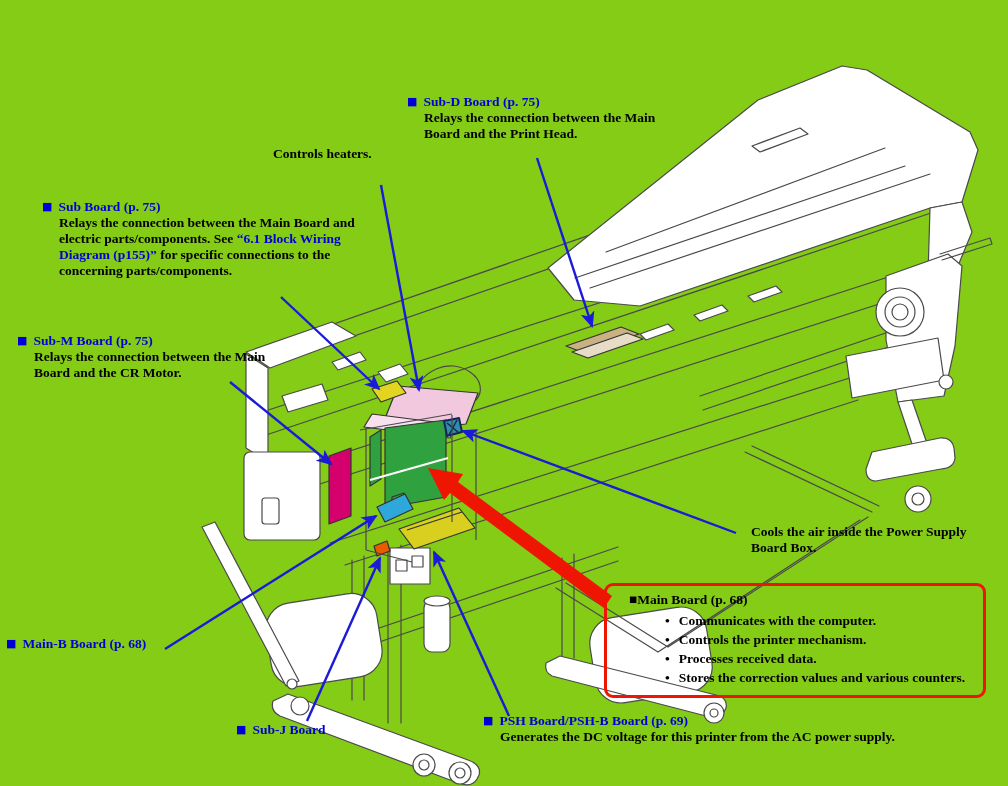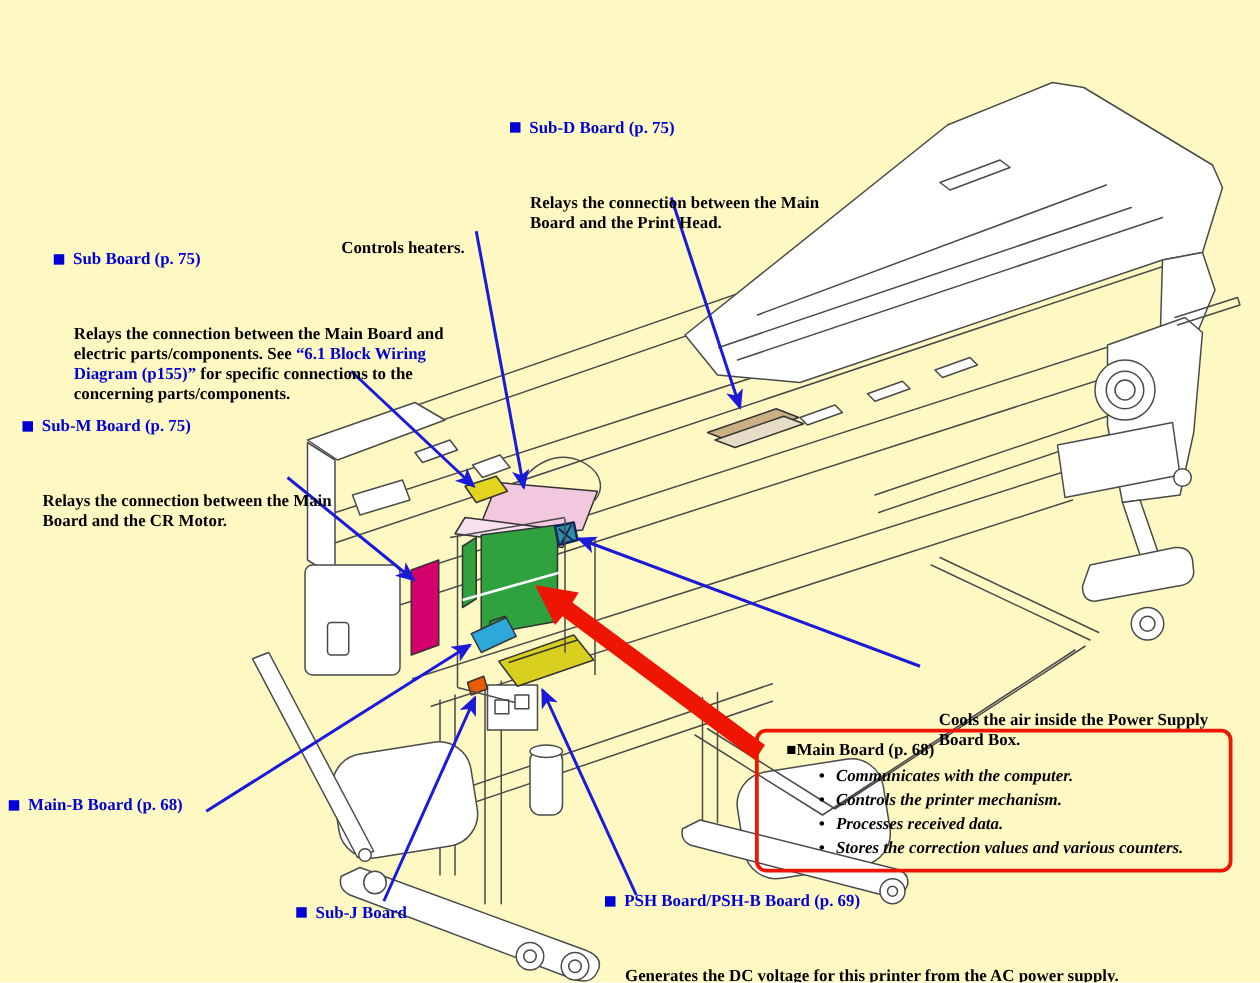--- a/index.html
+++ b/index.html
@@ -1,28 +1,28 @@
 <!DOCTYPE html>
 <html style="--label-blue: #0000d6; --arrow-blue: #1a1ad8; --red-accent: #ee1602; --line-gray: #4a4a4a; --board-tan: #c9b183; --board-tan-light: #e6dcc8; --board-pink: #f2c8de; --board-pink-light: #f8e0ee; --board-yellow: #e3d51f; --board-green: #2fa23f; --board-teal: #2e8fa3; --board-magenta: #d4006e; --board-cyan: #2ea7db; --board-yellow-big: #d8cf1e; --board-orange: #e85c00;"><head>
 <meta charset="utf-8">
 <style>
   html,body{margin:0;padding:0;background:#fff;}
-  .stage{position:relative;width:1008px;height:786px;background:#fef9c3;overflow:hidden;
+  .stage{position:relative;width:1008px;height:786px;background:#84cc16;overflow:hidden;
          font-family:"Liberation Serif",serif;}
   svg{position:absolute;left:0;top:0;}
   .label{position:absolute;font-weight:bold;font-size:13.5px;line-height:16px;color:#000;z-index:5;}
   .label .b{color:var(--label-blue,#0000d6);font-size:11px;margin-right:6px;vertical-align:1px;font-family:"DejaVu Sans",sans-serif;}
   .label .t{color:var(--label-blue,#0000d6);}
-  .label .d{margin-left:17px;color:#000;margin-top:44px;}
+  .label .d{margin-left:17px;color:#000;}
   .label .lk{color:var(--label-blue,#0000d6);}
   .redbox{position:absolute;left:604px;top:583px;width:382px;min-height:96px;
           border:3px solid var(--red-accent,#ee1602);border-radius:9px;z-index:4;
           box-sizing:border-box;padding:6px 0 8px 22px;font-weight:bold;font-size:13.5px;}
   .redbox .trow{margin-bottom:3px;}
-  .redbox .brow{margin-left:26px;line-height:19px;font-style:italic;}
+  .redbox .brow{margin-left:36px;line-height:19px;}
   .redbox .dot{margin-right:9px;}
 </style>
 </head>
 <body>
 
 <div class="stage">
 
 <svg width="1008" height="786" viewBox="0 0 1008 786">
   <defs>
     <marker id="ah" markerUnits="userSpaceOnUse" markerWidth="18" markerHeight="14" refX="14" refY="7" orient="auto">

